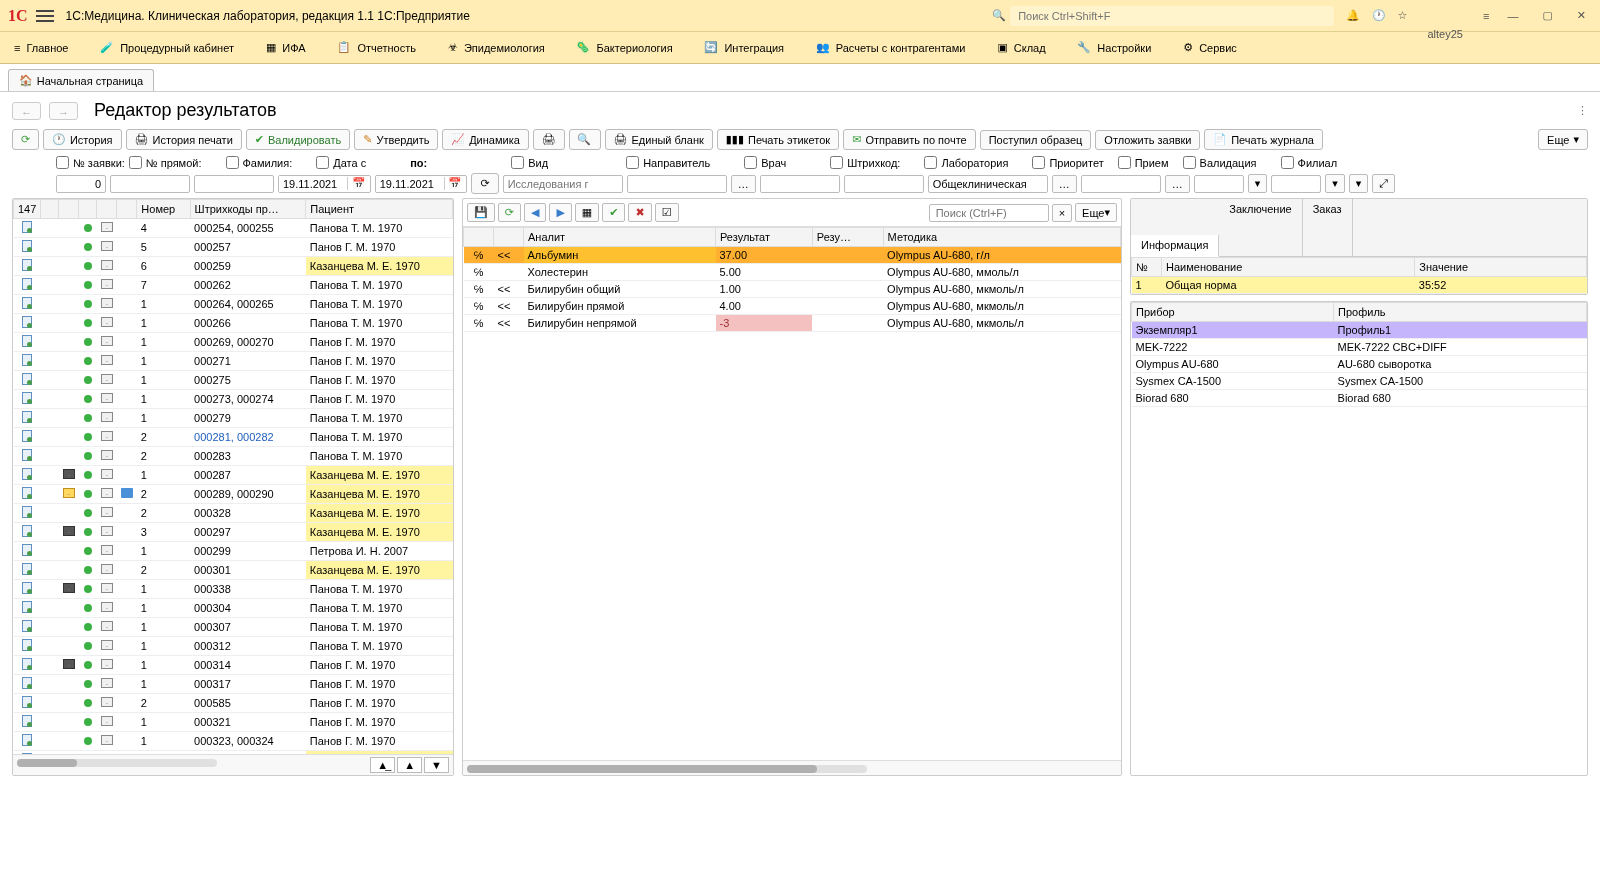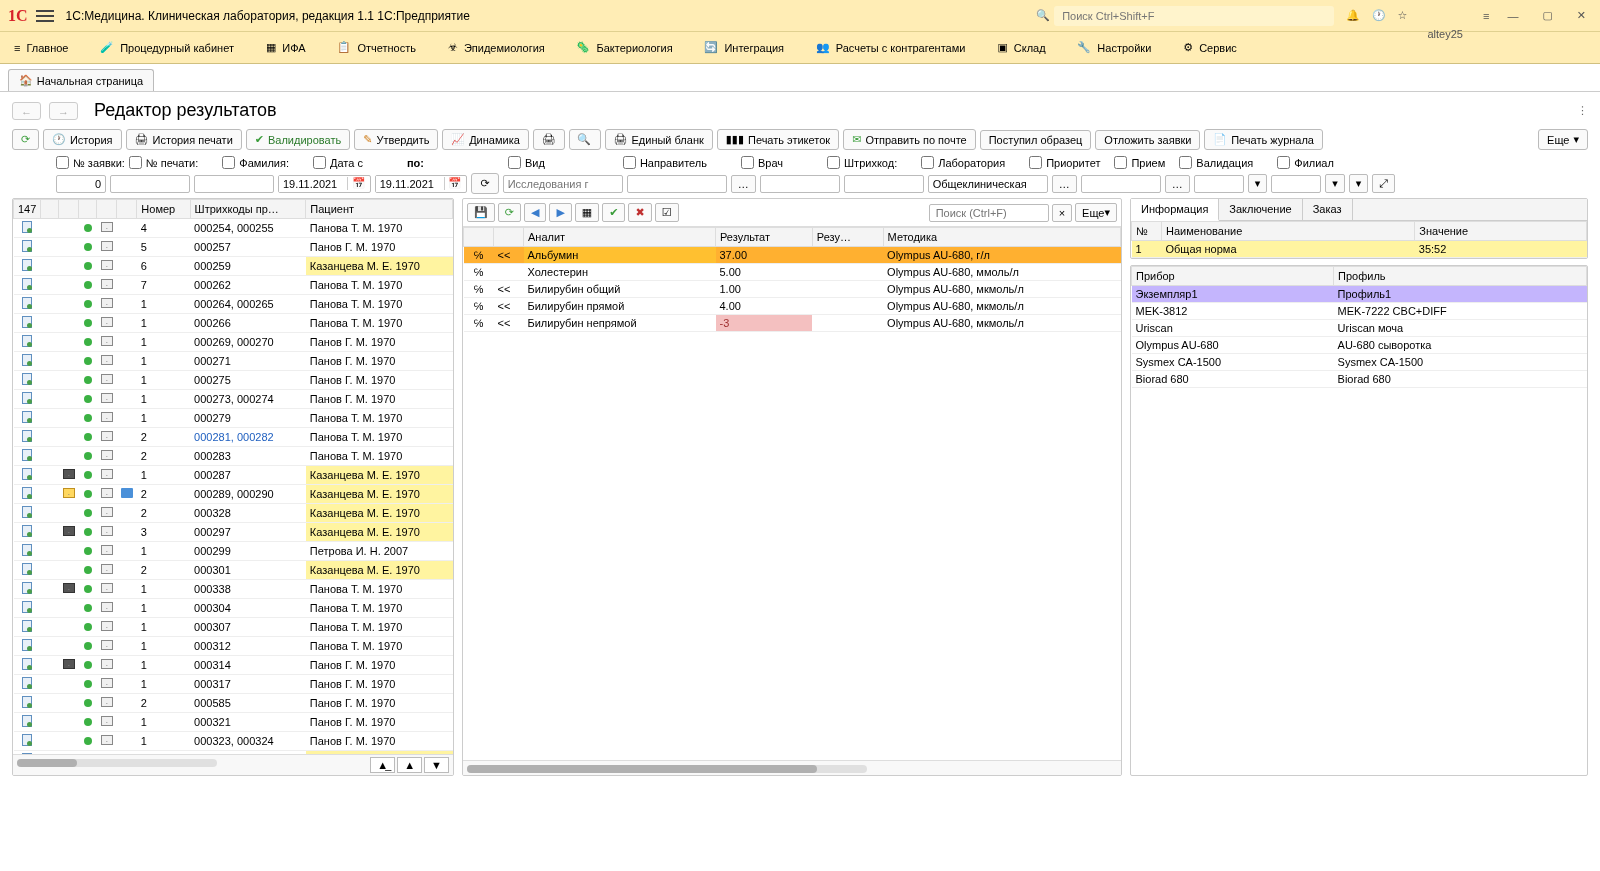--- a/index.html
+++ b/index.html
@@ -3,21 +3,21 @@
 <meta charset="utf-8">
 <style>
 * { box-sizing: border-box; margin: 0; padding: 0; font-family: Arial, sans-serif; font-size: 11px; }
 body { background: #fff; overflow: hidden; }
 
 .titlebar { background: #ffedb5; height: 32px; display: flex; align-items: center; padding: 0 8px; border-bottom: 1px solid #e0d090; }
 .logo { color: #d8232a; font-weight: bold; font-size: 16px; font-family: serif; margin-right: 8px; }
 .menu-icon { width: 18px; display: flex; flex-direction: column; gap: 3px; cursor: pointer; margin-right: 12px; }
 .menu-icon span { height: 2px; background: #444; }
 .title-text { font-size: 12px; flex: 1; }
-.search-box { background: #fff4cc; border: none; padding: 4px 8px; width: 280px; border-radius: 3px; }
+.search-box { background: #fff4cc; border: none; padding: 4px 8px; width: 324px; border-radius: 3px; }
 .title-icons { display: flex; gap: 12px; align-items: center; margin-left: 12px; }
 .title-icons span { cursor: pointer; color: #555; }
 .user-name { padding: 0 8px; margin-top: 36px; }
 .win-btn { cursor: pointer; padding: 0 6px; color: #666; }
 
 .mainmenu { background: #ffedb5; height: 32px; display: flex; align-items: center; padding: 0 8px; gap: 20px; border-bottom: 1px solid #d0c080; }
 .mainmenu-item { display: flex; align-items: center; gap: 6px; cursor: pointer; padding: 4px 6px; }
 
 .tabbar { background: #fff; height: 28px; display: flex; align-items: flex-end; padding: 4px 8px 0; border-bottom: 1px solid #ccc; }
 .doc-tab { border: 1px solid #bbb; border-bottom: none; padding: 4px 10px; background: #f8f8f8; cursor: pointer; display: flex; align-items: center; gap: 4px; border-radius: 3px 3px 0 0; }
@@ -71,21 +71,21 @@
 .mid-search { border: 1px solid #bbb; padding: 2px 6px; width: 120px; border-radius: 2px; color: #aaa; }
 .smallbtn { border: 1px solid #bbb; padding: 2px 6px; cursor: pointer; background: #fafafa; border-radius: 2px; display: flex; align-items: center; }
 
 .analyte-row-sel td { background: #ffb030 !important; }
 .analyte-row-sel td.aname { background: #ffc030 !important; }
 .result-bad { background: #f4c0c0 !important; color: #a03030; }
 
 .info-tabs { border: 1px solid #ccc; border-radius: 2px; display: flex; flex-direction: column; flex: 0 0 auto; }
 .tab-strip { display: flex; border-bottom: 1px solid #ccc; background: #f4f4f4; }
 .tab { padding: 4px 10px; border-right: 1px solid #ccc; cursor: pointer; }
-.tab.active { background: #fff; border-bottom: 2px solid #fff; margin-bottom: -1px; }
+.tab.active { background: #fff; border-bottom: 2px solid #fff; margin-bottom: -1px; margin-top: 36px; }
 .info-body { height: 140px; overflow: auto; }
 .info-row-sel td { background: #fff4a0; }
 
 .profile-section { border: 1px solid #ccc; border-radius: 2px; flex: 1; display: flex; flex-direction: column; }
 .profile-body { flex: 1; overflow: auto; }
 .profile-row-sel td { background: #c4b5fd; }
 
 .scroll-thumb { height: 8px; background: #e0e0e0; border-radius: 4px; margin-top: 2px; }
 .scroll-thumb-inner { width: 60px; height: 8px; background: #b0b0b0; border-radius: 4px; }
 </style>
@@ -235,21 +235,21 @@
       </span>
   </div>
 
   <div class="filters">
     <div class="filter-group">
         <input type="checkbox" style="">
         <span class="filter-label">№ заявки:</span>
       </div>
     <div class="filter-group">
         <input type="checkbox" style="">
-        <span class="filter-label">№ печати:</span>
+        <span class="filter-label">№ прямой:</span>
       </div>
     <div class="filter-group" style="margin-left:20px;">
         <input type="checkbox" style="">
         <span class="filter-label">Фамилия:</span>
       </div>
     <div class="filter-group" style="margin-left:20px;">
         <input type="checkbox" style="">
         <span class="filter-label">Дата с</span>
       </div>
     <span class="filter-label" style="margin-left:40px;font-weight:bold;">по:</span>
@@ -789,26 +789,22 @@
               <th>Прибор</th>
               <th>Профиль</th>
             </tr>
               </thead>
             <tbody id="profiles-tbody">
                 <tr class="profile-row-sel">
                   <td>Экземпляр1</td>
                   <td>Профиль1</td>
                 </tr>
                 <tr>
-                  <td>MEK-3812</td>
+                  <td>MEK-7222</td>
                   <td>MEK-7222 CBC+DIFF</td>
-                </tr>
-                <tr>
-                  <td>Uriscan</td>
-                  <td>Uriscan моча</td>
                 </tr>
                 <tr>
                   <td>Olympus AU-680</td>
                   <td>AU-680 сыворотка</td>
                 </tr>
                 <tr>
                   <td>Sysmex CA-1500</td>
                   <td>Sysmex CA-1500</td>
                 </tr>
                 <tr>

